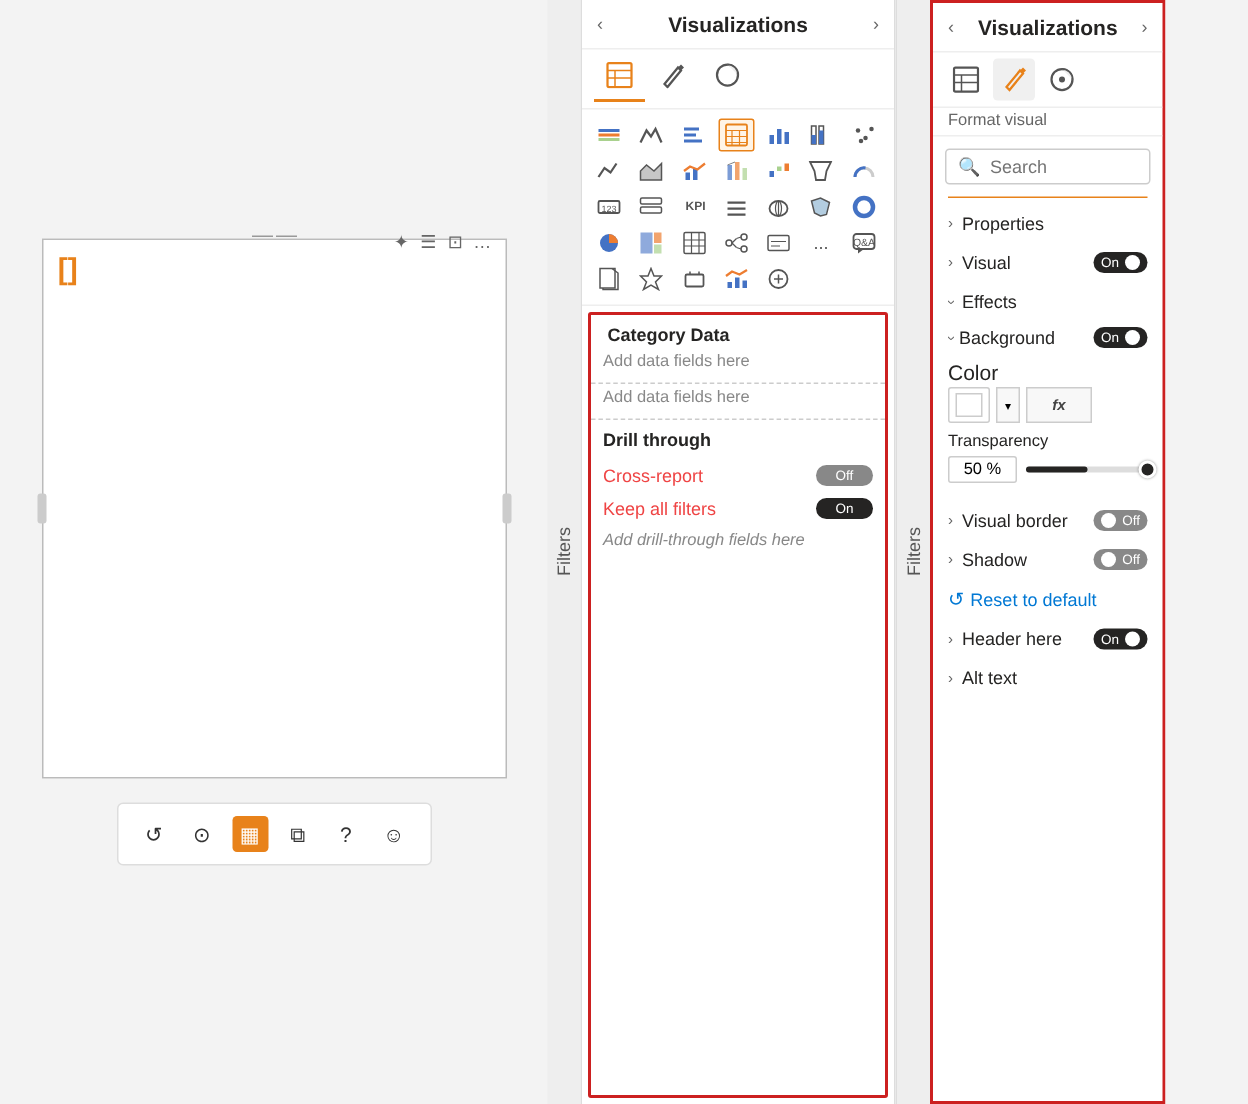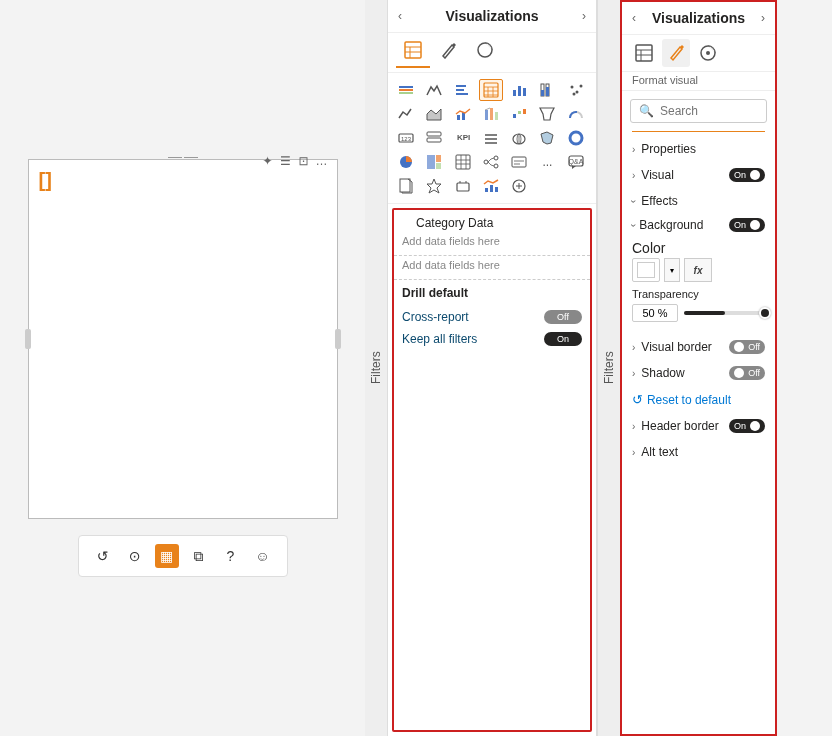--- a/index.html
+++ b/index.html
@@ -225,22 +225,22 @@
       flex: 1;
       overflow-y: auto;
       border: 2px solid #cc2020;
       margin: 4px;
       border-radius: 2px;
     }
 
     .data-section-header {
       font-size: 12px;
       color: #252423;
-      padding: 6px 22px 2px;
-      font-weight: 400;
+      padding: 6px 11px 2px;
+      font-weight: 700;
     }
 
     .data-section-drop {
       font-size: 11px;
       color: #888;
       padding: 3px 8px 8px;
       border-bottom: 1px dashed #ccc;
     }
 
     .drill-section {
@@ -256,21 +256,21 @@
 
     .drill-row {
       display: flex;
       align-items: center;
       justify-content: space-between;
       padding: 4px 0;
     }
 
     .drill-label {
       font-size: 12px;
-      color: #0c4a6e;
+      color: #ef4444;
     }
 
     .toggle-small {
       display: flex;
       align-items: center;
       background: #555;
       border-radius: 10px;
       padding: 2px 4px;
       font-size: 9px;
       color: #fff;
@@ -469,21 +469,21 @@
       border: 1px solid #ccc;
       background: #f8f8f8;
       display: flex;
       align-items: center;
       justify-content: center;
       font-size: 8px;
       cursor: pointer;
     }
 
     .fx-btn {
-      width: 28px;
+      width: 44px;
       height: 24px;
       border: 1px solid #ccc;
       background: #f8f8f8;
       display: flex;
       align-items: center;
       justify-content: center;
       font-size: 10px;
       cursor: pointer;
       font-style: italic;
       font-weight: bold;
@@ -855,33 +855,34 @@
 
       <div class="data-fields-section">
         <div>
           <div class="data-section-header">Category Data</div>
           <div class="data-section-drop">Add data fields here</div>
         </div>
         <div>
           <div class="data-section-drop">Add data fields here</div>
         </div>
         <div class="drill-section">
-          <div class="drill-header">Drill default</div>
+          <div class="drill-header">Drill through</div>
           <div class="drill-row">
             <span class="drill-label">Cross-report</span>
             <div class="toggle-small off">
               <span>Off</span>
             </div>
           </div>
           <div class="drill-row">
             <span class="drill-label">Keep all filters</span>
             <div class="toggle-small on">
               <span>On</span>
             </div>
           </div>
+          <div class="drill-drop">Add drill-through fields here</div>
         </div>
       </div>
     </div>
   </div>
 
   <div class="format-panel">
     <div class="filters-label-right">Filters</div>
 
     <div class="format-content">
 
@@ -1008,21 +1009,21 @@
         </div>
 
         <div class="reset-row">
           <span class="reset-icon">↺</span>
           <span>Reset to default</span>
         </div>
 
         <div class="format-row">
           <div class="format-row-label">
             <span class="chevron">›</span>
-            <span>Header border</span>
+            <span>Header here</span>
           </div>
           <div class="toggle-btn on">
             <span style="font-size:9px;">On</span>
             <div class="toggle-dot"></div>
           </div>
         </div>
 
         <div class="format-row">
           <div class="format-row-label">
             <span class="chevron">›</span>

